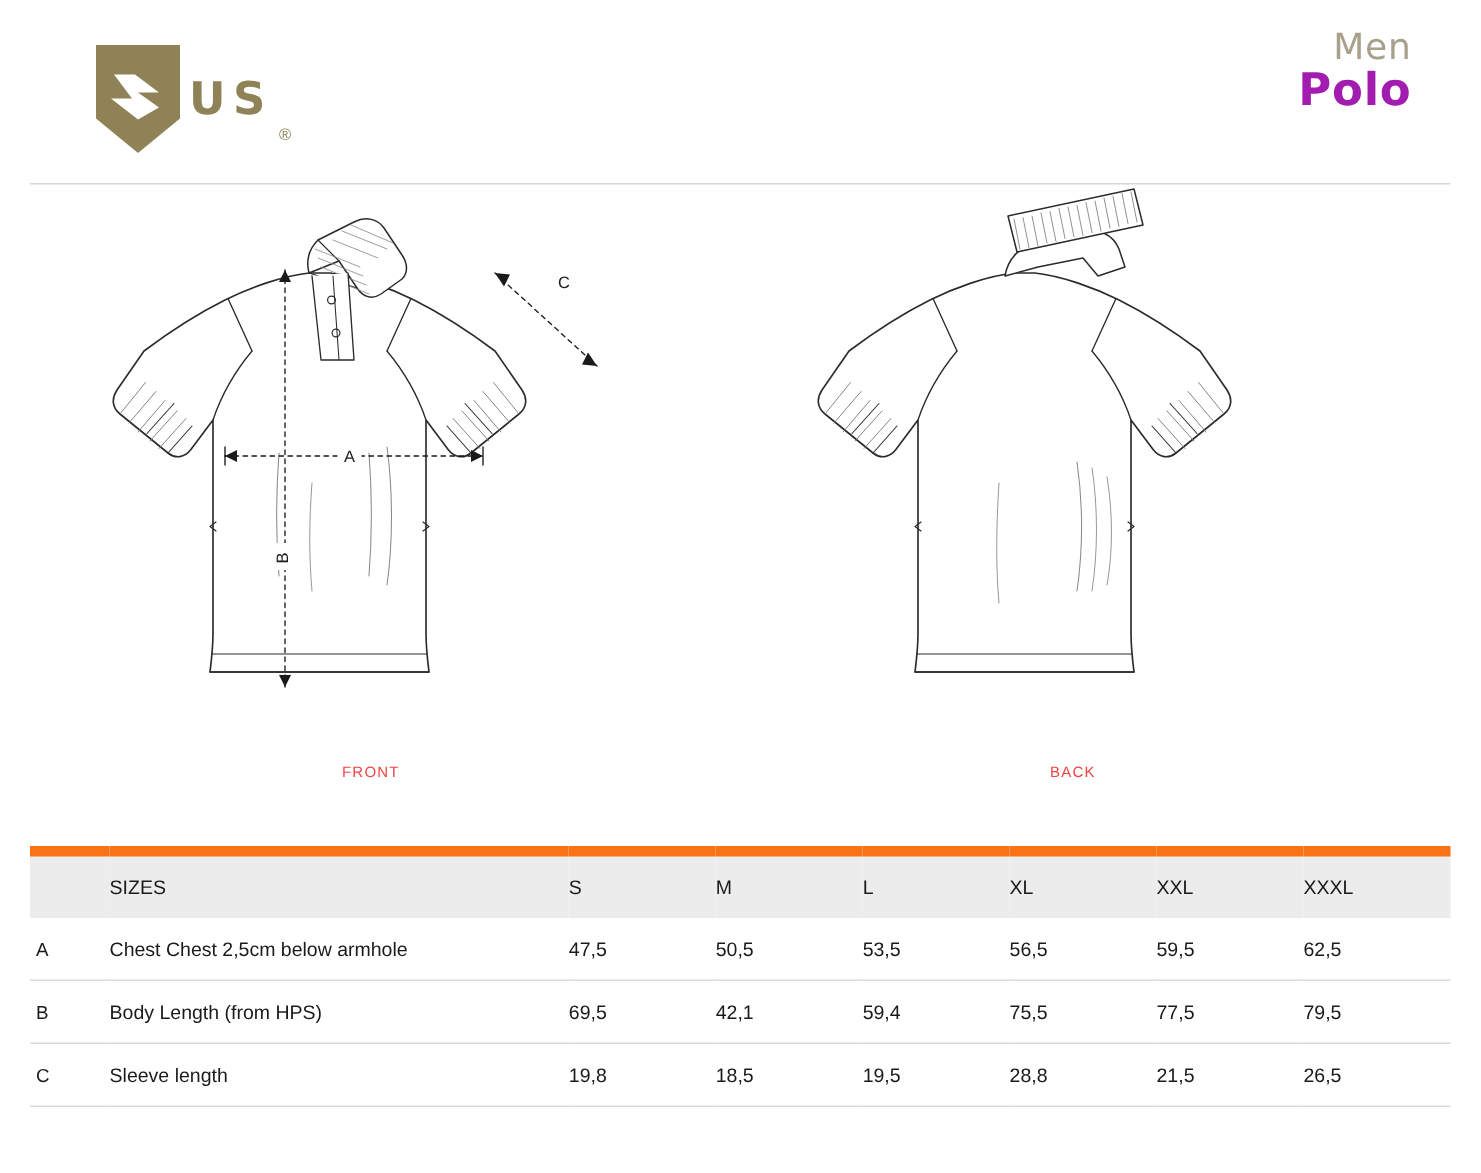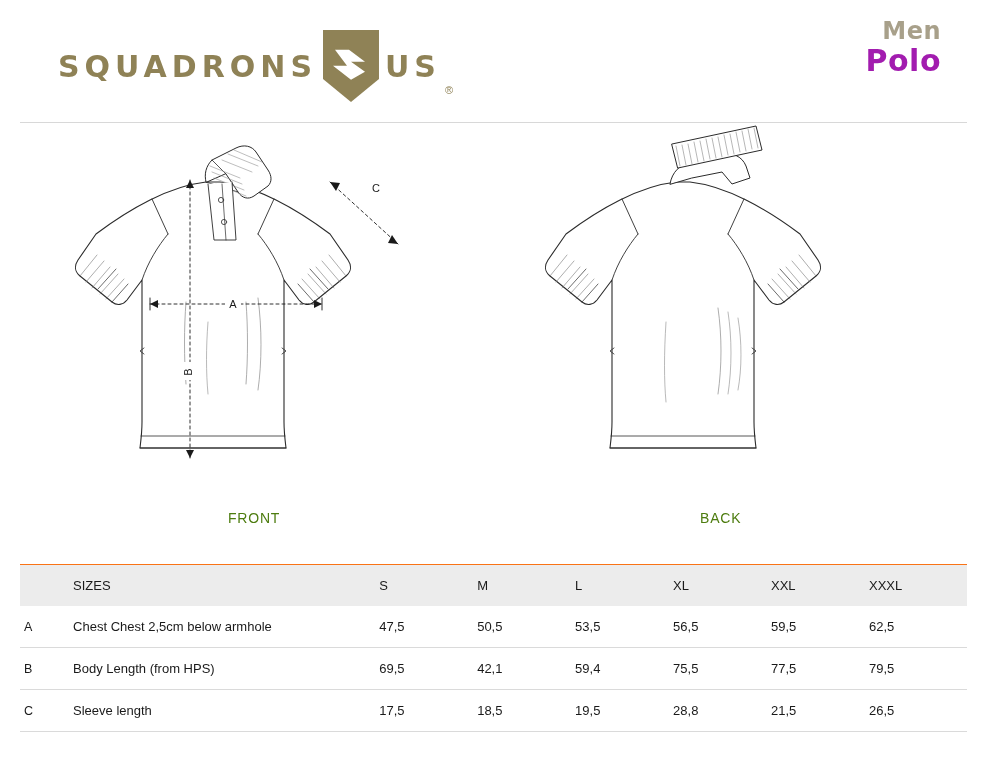--- a/index.html
+++ b/index.html
@@ -68,21 +68,21 @@
   }
   .title-block {
     position: absolute;
     right: 46px;
     top: 18px;
     text-align: right;
   }
   .title-sub {
     font-family: "DejaVu Sans", sans-serif;
     font-size: 24px;
-    font-weight: bold;
+    font-weight: normal;
     color: #a8a08a;
     line-height: 1.1;
     letter-spacing: 0.5px;
   }
   .title-main {
     font-family: "DejaVu Sans", sans-serif;
     font-size: 30px;
     font-weight: bold;
     color: #a21caf;
     line-height: 1.15;
@@ -100,23 +100,23 @@
   
   .illus {
     position: relative;
     height: 440px;
   }
   .illus svg {
     display: block;
   }
   .view-caption {
     position: absolute;
-    font-size: 14px;
+    font-size: 10px;
     letter-spacing: 0.8px;
-    color: #4d7c0f;
+    color: #ef4444;
   }
   .cap-front { left: 228px; top: 388px; }
   .cap-back  { left: 700px; top: 388px; text-align: right; }
 
   
   .table-wrap {
     position: absolute;
     left: 0;
     top: 564px;
     width: 987px;
@@ -144,31 +144,30 @@
     font-size: 13px;
   }
   tbody tr {
     border-bottom: 1px solid #dadada;
   }
   .col-letter { width: 48px; padding-left: 4px !important; font-size: 12.5px; }
   .col-desc   { width: 300px; }
   .col-size   { width: 96px; }
   .row-head .col-letter { background: #ececec; }
   .divider-top {
-    border-top: 1px solid #f97316;
+    border-top: 7px solid #f97316;
   }
 </style>
 </head>
 <body>
 
 <div class="page">
 
   <div class="header">
     <div class="logo">
-      <span class="logo-text">SQUADRONS</span>
       <span class="logo-mark">
         <span class="shield"></span>
         <svg class="chev" viewBox="0 0 40 34" xmlns="http://www.w3.org/2000/svg">
           <polygon points="4,2 18,2 34,14 20,14 34,24 20,32 2,18 16,18" fill="#ffffff"></polygon>
         </svg>
       </span>
       <span class="logo-text">US</span>
       <span class="logo-reg">®</span>
     </div>
 
@@ -354,21 +353,21 @@
           <td class="col-size">69,5</td>
           <td class="col-size">42,1</td>
           <td class="col-size">59,4</td>
           <td class="col-size">75,5</td>
           <td class="col-size">77,5</td>
           <td class="col-size">79,5</td>
         </tr>
         <tr>
           <td class="col-letter">C</td>
           <td class="col-desc">Sleeve length</td>
-          <td class="col-size">17,5</td>
+          <td class="col-size">19,8</td>
           <td class="col-size">18,5</td>
           <td class="col-size">19,5</td>
           <td class="col-size">28,8</td>
           <td class="col-size">21,5</td>
           <td class="col-size">26,5</td>
         </tr>
       </tbody>
     </table>
   </div>
 

